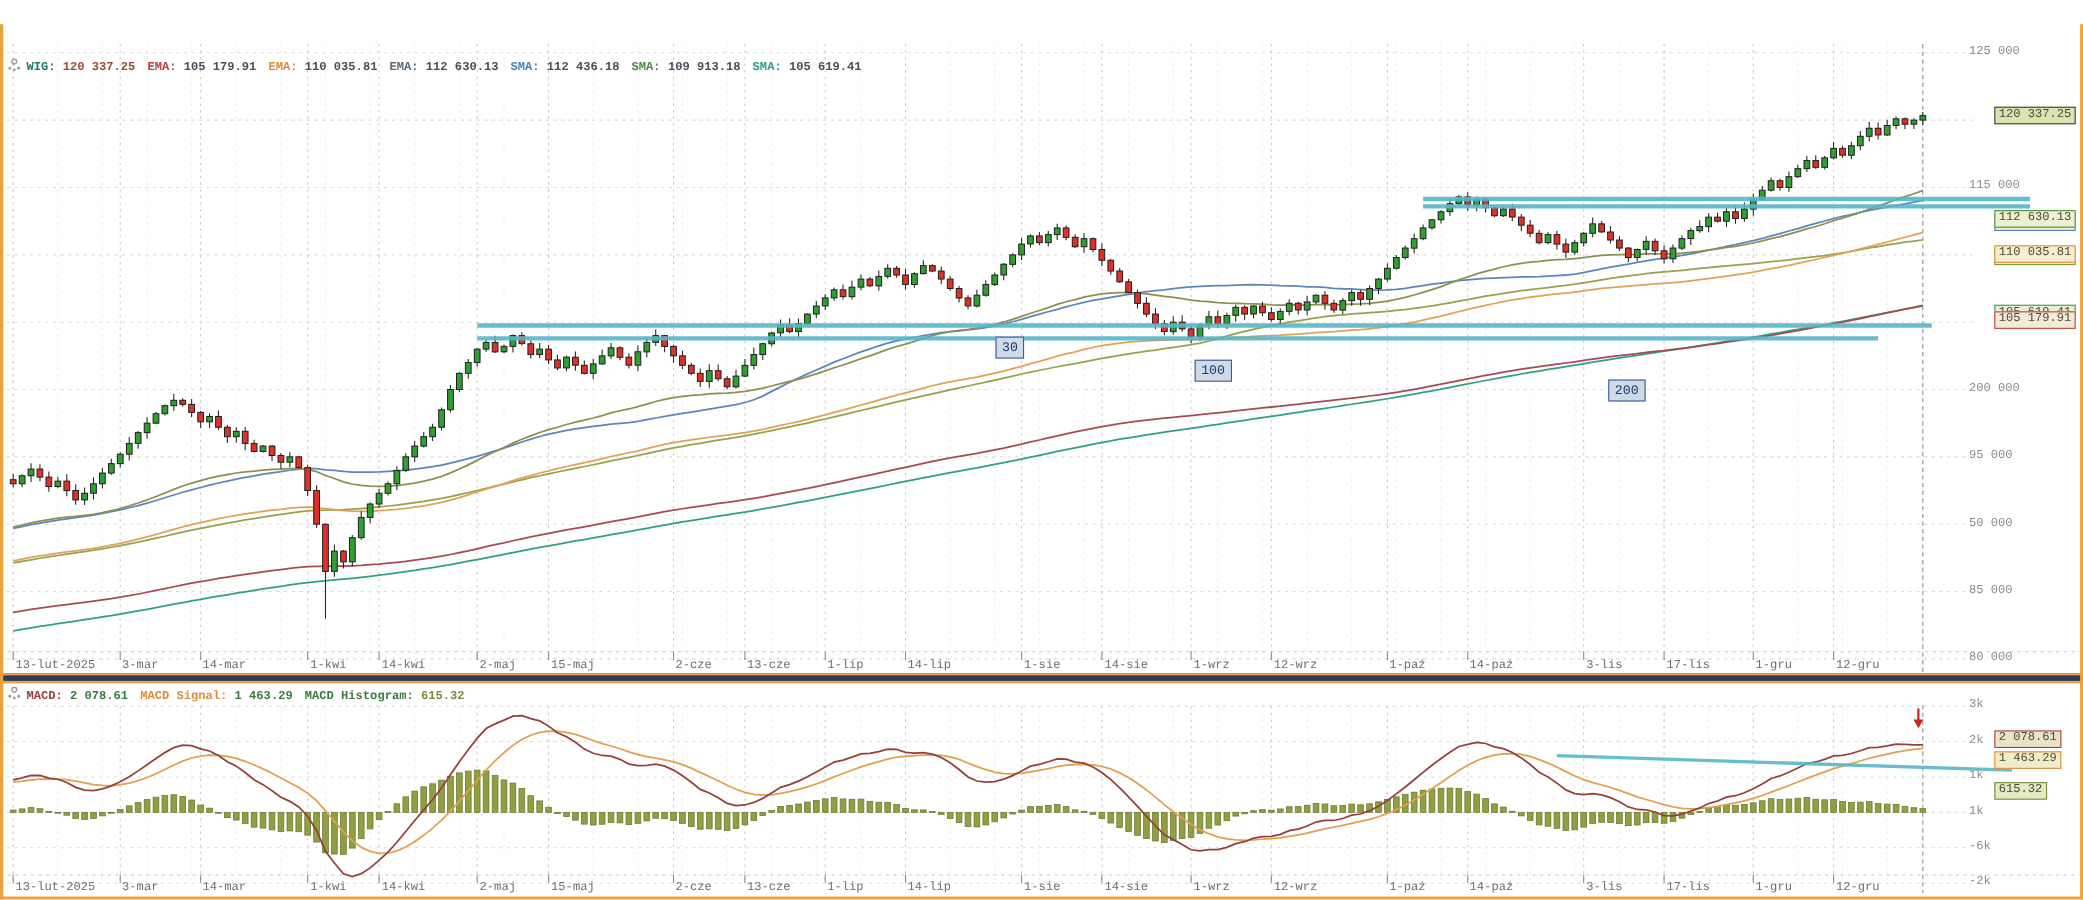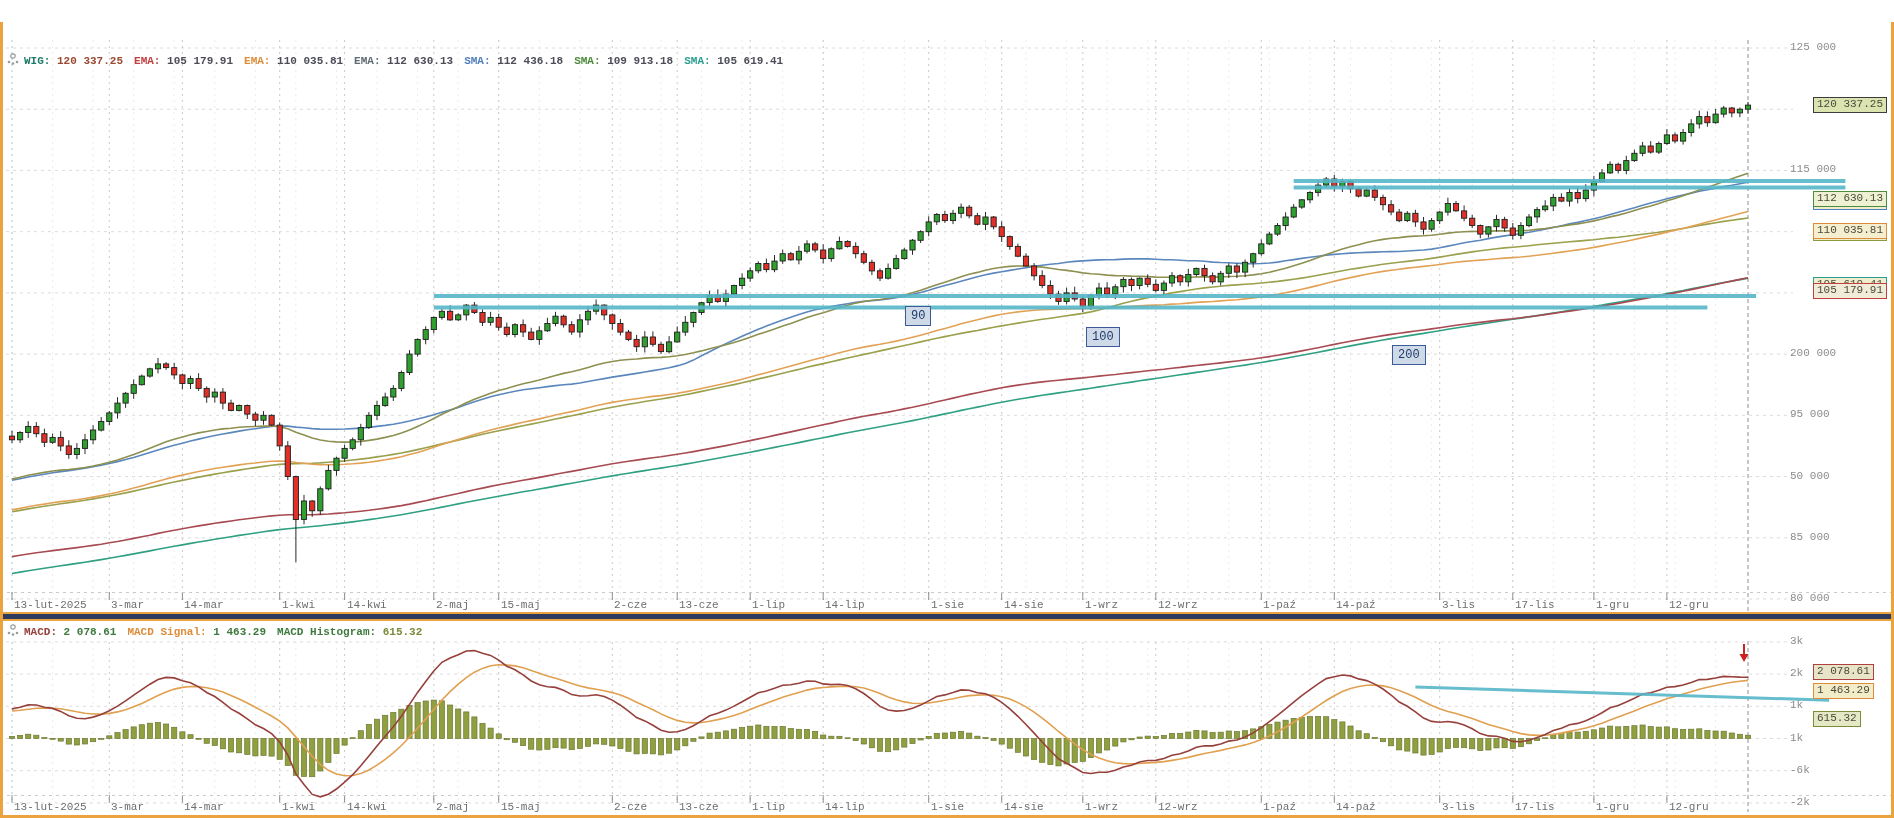--- a/index.html
+++ b/index.html
@@ -698,23 +698,23 @@
   <div id="priceBoxes">
       <div class="value-box" style="top:194px;border-color:#4f7fbf;background:#f0edcd">112 436.18</div>
       <div class="value-box" style="top:191px;border-color:#4c8b3d;background:#eef0d2">112 630.13</div>
       <div class="value-box" style="top:225px;border-color:#8a9a3c;background:#f0edcd">109 913.18</div>
       <div class="value-box" style="top:223px;border-color:#dd8c3a;background:#f5eecf">110 035.81</div>
       <div class="value-box" style="top:277px;border-color:#2a9d8f;background:#f0edcd">105 619.41</div>
       <div class="value-box" style="top:283px;border-color:#c04040;background:#f0ecd8">105 179.91</div>
       <div class="value-box" style="top:97px;border-color:#3c3c3c;background:#dbe4b0">120 337.25</div>
     </div>
   <div id="priceFlags">
-      <div class="ma-flag" style="left:905px;top:306px">90</div>
+      <div class="ma-flag" style="left:905px;top:306px">30</div>
       <div class="ma-flag" style="left:1086px;top:327px">100</div>
-      <div class="ma-flag" style="left:1392px;top:345px">200</div>
+      <div class="ma-flag" style="left:1462px;top:345px">200</div>
     </div>
   <div id="priceDates">
       <div class="date-label" style="left:14px;top:599px">13-lut-2025</div>
       <div class="date-label" style="left:111px;top:599px">3-mar</div>
       <div class="date-label" style="left:184px;top:599px">14-mar</div>
       <div class="date-label" style="left:282px;top:599px">1-kwi</div>
       <div class="date-label" style="left:347px;top:599px">14-kwi</div>
       <div class="date-label" style="left:436px;top:599px">2-maj</div>
       <div class="date-label" style="left:501px;top:599px">15-maj</div>
       <div class="date-label" style="left:614px;top:599px">2-cze</div>

